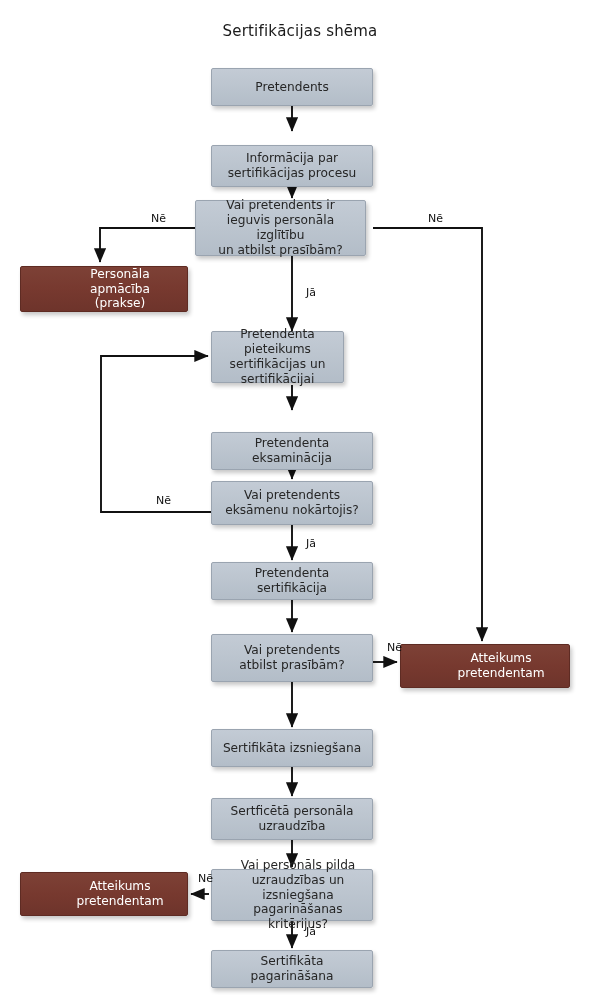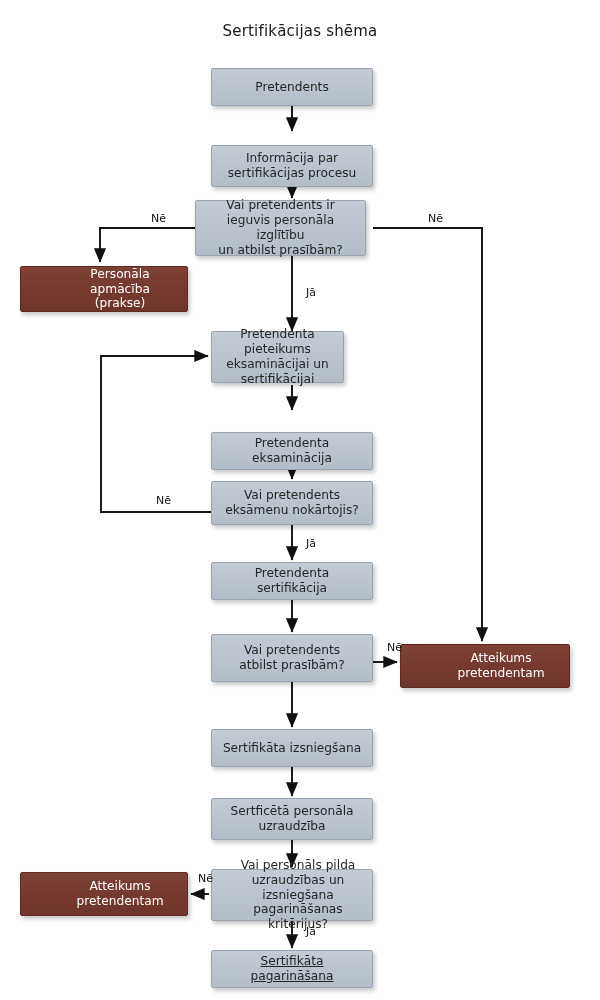--- a/index.html
+++ b/index.html
@@ -140,21 +140,21 @@
       </div>
       <div class="node terminal" style="left: 20px; top: 266px; width: 168px; height: 46px;">
         <div>
           <span>Personāla apmācība</span>
           <span>(prakse)</span>
         </div>
       </div>
       <div class="node process" style="left: 211px; top: 331px; width: 133px; height: 52px;">
         <div>
           <span>Pretendenta pieteikums</span>
-          <span>eksaminācijai un</span>
+          <span>sertifikācijas un</span>
           <span>sertifikācijai</span>
         </div>
       </div>
       <div class="node process" style="left: 211px; top: 432px; width: 162px; height: 38px;">
         <div>
           <span>Pretendenta eksaminācija</span>
         </div>
       </div>
       <div class="node process" style="left: 211px; top: 481px; width: 162px; height: 44px;">
         <div>
@@ -194,21 +194,21 @@
           <span>Vai personāls pilda</span>
           <span>uzraudzības un izsniegšana</span>
           <span>pagarināšanas kritērijus?</span>
         </div>
       </div>
       <div class="node terminal" style="left: 20px; top: 872px; width: 168px; height: 44px;">
         <div>
           <span>Atteikums pretendentam</span>
         </div>
       </div>
-      <div class="node process" style="left: 211px; top: 950px; width: 162px; height: 38px; text-decoration: underline;">
+      <div class="node process" style="left: 211px; top: 950px; width: 162px; height: 38px;">
         <div>
           <span>Sertifikāta pagarināšana</span>
         </div>
       </div>
     </div>
   <div id="labels">
       <div class="edge-label" style="left: 143px; top: 212px;">Nē</div>
       <div class="edge-label" style="left: 420px; top: 212px;">Nē</div>
       <div class="edge-label" style="left: 298px; top: 286px;">Jā</div>
       <div class="edge-label" style="left: 148px; top: 494px;">Nē</div>

